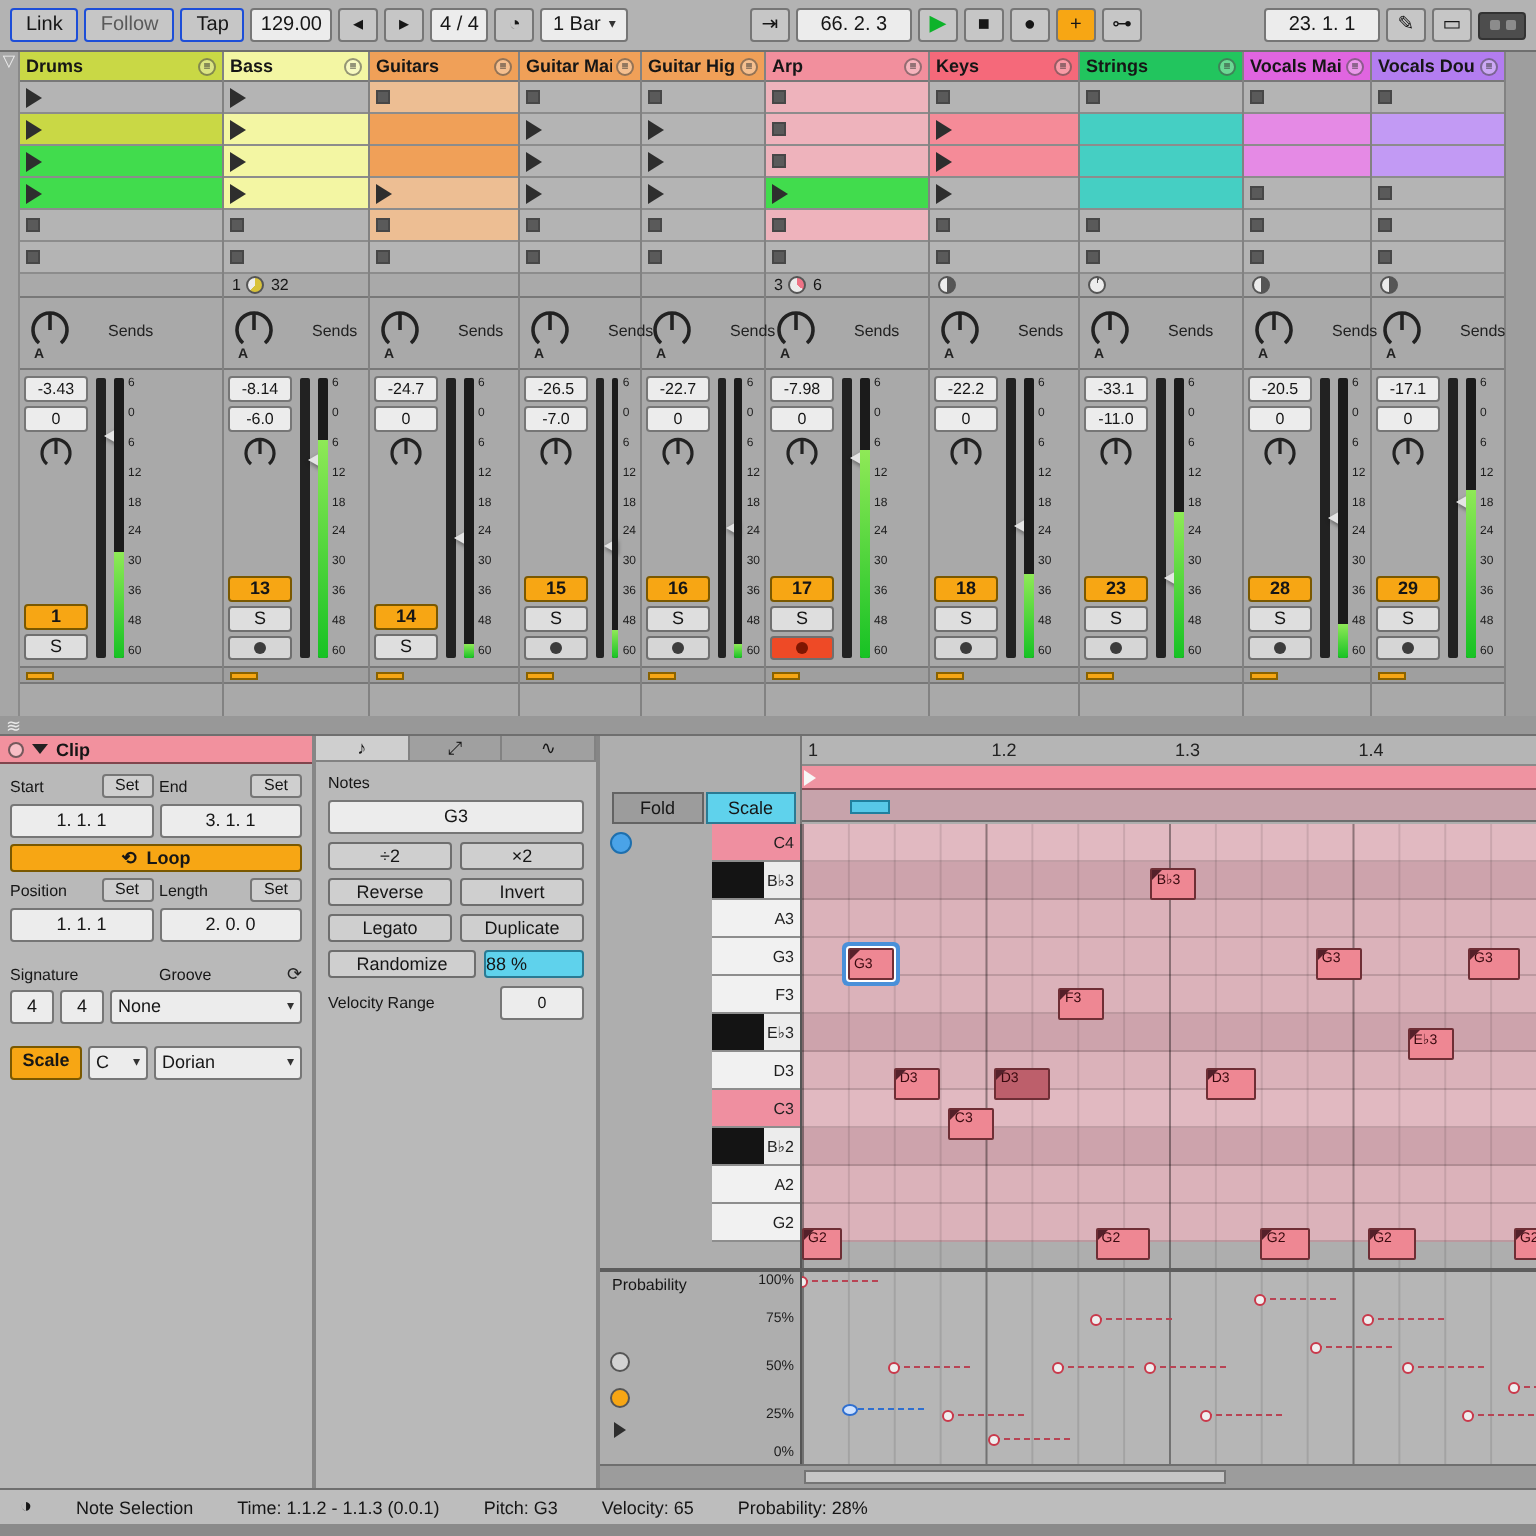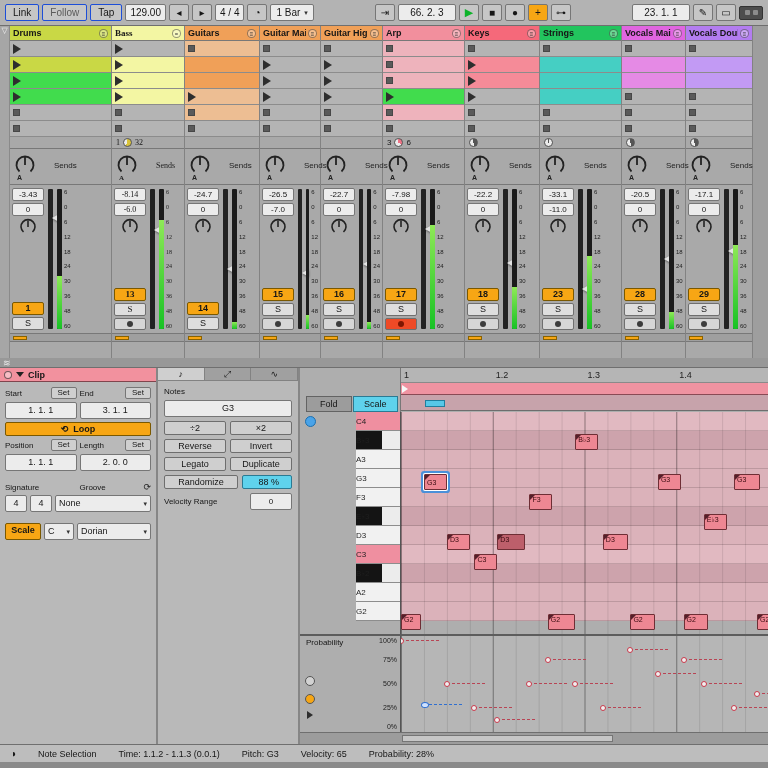--- a/index.html
+++ b/index.html
@@ -95,21 +95,21 @@
 
   .notes-panel{width:142px;border-right:2px solid #868686;background:#b9b9b9;display:flex;flex-direction:column;font-size:9px}
   .np-tabs{display:flex;height:13px;border-bottom:1px solid #828282}
   .np-tab{flex:1;text-align:center;line-height:12px;background:#a0a0a0;border-right:1px solid #828282;font-size:9px}
   .np-tab.active{background:#cfcfcf}
   .np-body{padding:6px 6px;display:flex;flex-direction:column;gap:4px}
   .np-label{font-size:8px}
   .np-grid{display:grid;grid-template-columns:1fr 1fr;gap:4px}
   .np-btn{background:#cfcfcf;border:1px solid #6e6e6e;border-radius:2px;text-align:center;padding:1px 0}
   .np-rand{display:grid;grid-template-columns:1fr 50px;gap:4px}
-  .cyan{background:#5fd2ec;border:1px solid #2a7a93;border-radius:2px;text-align:right;padding:1px 12px}
+  .cyan{background:#5fd2ec;border:1px solid #2a7a93;border-radius:2px;text-align:left;padding:1px 0}
   .np-vel{display:grid;grid-template-columns:1fr 42px;gap:4px;align-items:center;font-size:8px}
 
   
   .editor{flex:1;display:flex;flex-direction:column;min-width:0;background:#aeaeae}
   .ed-head{height:44px;display:flex;flex:0 0 auto}
   .ed-head-left{width:100px;display:flex;align-items:flex-end;padding:0 2px 0 6px;gap:1px}
   .fs-btn{flex:1;border:1px solid #636363;background:#9c9c9c;font-size:9px;text-align:center;line-height:14px;height:16px}
   .fs-btn.active{background:#5fd2ec;border-color:#2a7a93}
   .ed-head-right{flex:1;position:relative;border-left:1px solid #777}
   .tl-labels{height:15px;position:relative;border-bottom:1px solid #8a8a8a;background:#b5b5b5}
@@ -118,21 +118,21 @@
   .tl-start-marker{position:absolute;left:1px;top:2px;width:0;height:0;border-top:4px solid transparent;
                    border-bottom:4px solid transparent;border-left:6px solid #f7f7f7}
   .tl-sub{height:16px;background:#c7a3ab;position:relative;border-bottom:1px solid #6d6d6d}
   .sel-note-mark{position:absolute;left:6.5%;top:5px;width:5.5%;height:7px;background:#57c8e8;border:1px solid #1f7f9e}
   .ed-body{height:222px;display:flex;flex:0 0 auto}
   .ed-gutter{width:56px;background:#aeaeae;position:relative}
   .preview-toggle{position:absolute;left:5px;top:4px;width:11px;height:11px;border-radius:50%;
                   background:#4aa3e8;border:1px solid #1d6fae}
   .keys{width:44px;display:flex;flex-direction:column;background:#aeaeae}
   .key{height:19px;border-bottom:1px solid #8d8d8d;background:#f1f1f1;font-size:8px;display:flex;
-       align-items:center;justify-content:flex-start;padding-right:3px;color:#1f1f1f}
+       align-items:center;justify-content:flex-end;padding-right:3px;color:#1f1f1f}
   .key.black{background:linear-gradient(to right,#141414 0,#141414 26px,#ececec 26px)}
   .key.root{background:#ef8fa0}
   .grid{flex:1;position:relative;border-left:1px solid #555;overflow:hidden}
   .grid-rows{position:absolute;inset:0}
   .g-row{height:19px;border-bottom:1px solid rgba(0,0,0,.14);background:#dbb2ba}
   .g-row.dark{background:#cda3ac}
   .g-row.root{background:#e1b9c1}
   .grid-lines{position:absolute;inset:0;pointer-events:none;
      background-image:linear-gradient(to right,rgba(0,0,0,.30) 1px,transparent 1px),
                       linear-gradient(to right,rgba(0,0,0,.10) 1px,transparent 1px);
@@ -273,21 +273,21 @@
                 <span>36</span>
                 <span>48</span>
                 <span>60</span>
               </div>
             </div>
           </div>
           <div class="t-foot">
             <span class="xfade"></span>
           </div>
         </div>
-        <div class="track" style="width: 73px; font-family: Liberation Serif, serif;">
+        <div class="track" style="width: 73px;">
           <div class="t-header" style="background: rgb(243, 246, 163);">
             <span class="t-name">Bass</span>
             <span class="hdr-dot">≡</span>
           </div>
           <div class="slot">
             <span class="tri"></span>
           </div>
           <div class="slot hatch" style="background: rgb(243, 246, 163);">
             <span class="tri"></span>
           </div>

